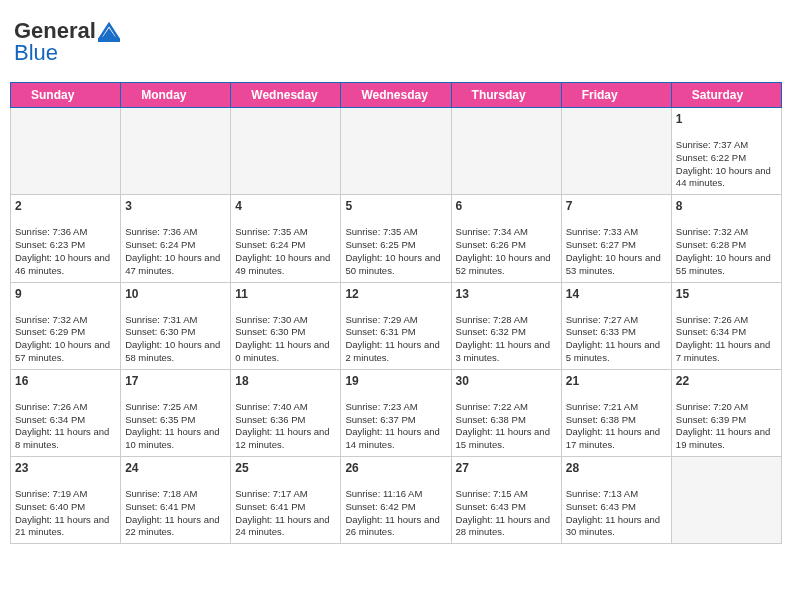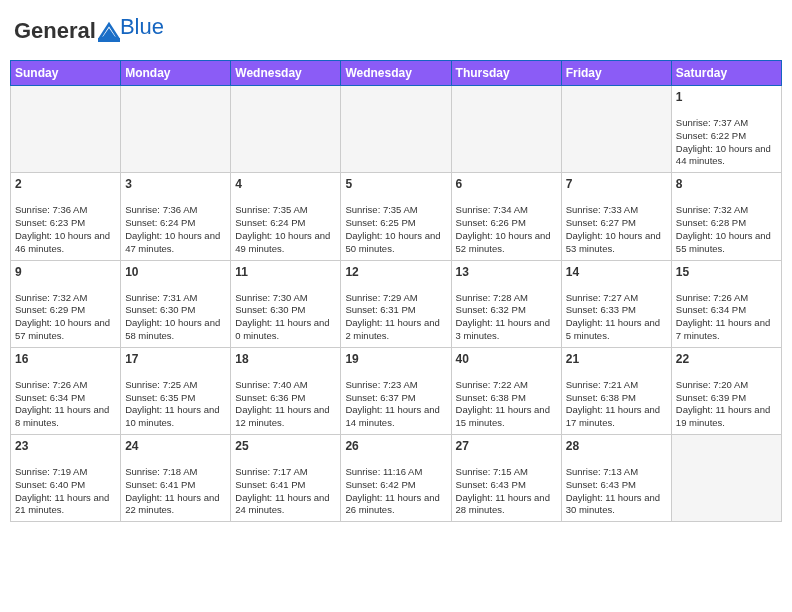--- a/index.html
+++ b/index.html
@@ -12,44 +12,44 @@
     }
     .header-area {
       display: flex;
       justify-content: space-between;
       align-items: flex-start;
       margin-bottom: 8px;
       padding: 8px 4px;
     }
     .logo {
       display: flex;
-      flex-direction: row;
+      flex-direction: column;
       align-items: flex-start;
     }
     .title-area {
       text-align: right;
     }
     .month-year {
       font-size: 32px;
       font-weight: bold;
       color: #333;
     }
     .location {
       font-size: 15px;
       color: #555;
     }
     .calendar {
       width: 100%;
       border-collapse: collapse;
       font-size: 10.5px;
     }
     .calendar th {
-      background: #8b5cf6;
+      background: #ec4899;
       color: #fff;
-      padding: 5px 4px;
+      padding: 5px 20px;
       text-align: left;
       font-size: 12px;
       border: 1px solid #1565c0;
     }
     .calendar td {
       border: 1px solid #ccc;
       vertical-align: top;
       padding: 4px 4px;
       width: calc(100% / 7);
       height: 85px;
@@ -229,21 +229,21 @@
 Sunset: 6:36 PM
 Daylight: 11 hours and 12 minutes.</div>
         </td>
         <td>
           <span class="day-number">19</span>
           <div class="day-info">Sunrise: 7:23 AM
 Sunset: 6:37 PM
 Daylight: 11 hours and 14 minutes.</div>
         </td>
         <td>
-          <span class="day-number">40</span>
+          <span class="day-number">30</span>
           <div class="day-info">Sunrise: 7:22 AM
 Sunset: 6:38 PM
 Daylight: 11 hours and 15 minutes.</div>
         </td>
         <td>
           <span class="day-number">21</span>
           <div class="day-info">Sunrise: 7:21 AM
 Sunset: 6:38 PM
 Daylight: 11 hours and 17 minutes.</div>
         </td>

